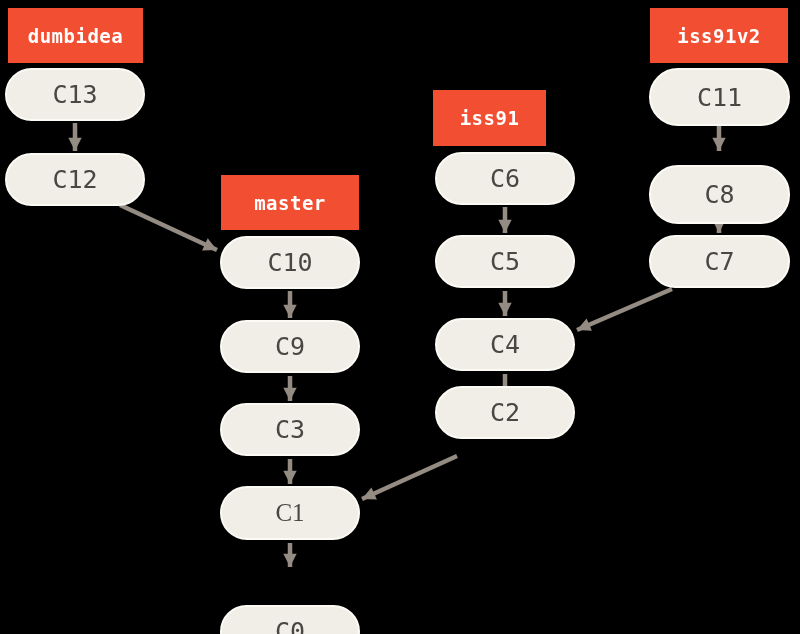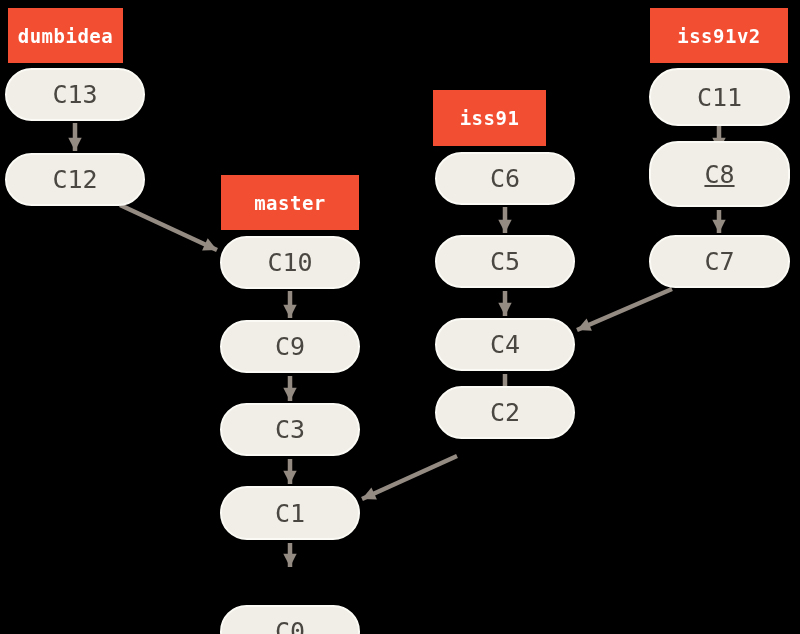--- a/index.html
+++ b/index.html
@@ -77,32 +77,32 @@
         <line class="edge" x1="505" y1="207" x2="505" y2="233" marker-end="url(#arrowhead)"></line>
         <line class="edge" x1="505" y1="291" x2="505" y2="316" marker-end="url(#arrowhead)"></line>
         <line class="edge" x1="505" y1="374" x2="505" y2="400" marker-end="url(#arrowhead)"></line>
         <line class="edge" x1="457" y1="456" x2="362" y2="499" marker-end="url(#arrowhead)"></line>
         <line class="edge" x1="719" y1="124" x2="719" y2="151" marker-end="url(#arrowhead)"></line>
         <line class="edge" x1="719" y1="210" x2="719" y2="233" marker-end="url(#arrowhead)"></line>
         <line class="edge" x1="672" y1="289" x2="577" y2="330" marker-end="url(#arrowhead)"></line>
       </g>
   </svg>
   <div id="nodes">
-      <div class="branch-label" style="left: 8px; top: 8px; width: 115px; height: 55px;">dumbidea</div>
+      <div class="branch-label" style="left: 8px; top: 8px; width: 135px; height: 55px;">dumbidea</div>
       <div class="branch-label" style="left: 221px; top: 175px; width: 138px; height: 55px;">master</div>
       <div class="branch-label" style="left: 433px; top: 90px; width: 113px; height: 56px;">iss91</div>
       <div class="branch-label" style="left: 650px; top: 8px; width: 138px; height: 55px;">iss91v2</div>
       <div class="commit-node" style="left: 5px; top: 68px; width: 140px; height: 53px;">C13</div>
       <div class="commit-node" style="left: 5px; top: 153px; width: 140px; height: 53px;">C12</div>
       <div class="commit-node" style="left: 220px; top: 236px; width: 140px; height: 53px;">C10</div>
       <div class="commit-node" style="left: 220px; top: 320px; width: 140px; height: 53px;">C9</div>
       <div class="commit-node" style="left: 220px; top: 403px; width: 140px; height: 53px;">C3</div>
-      <div class="commit-node" style="left: 220px; top: 486px; width: 140px; height: 54px;">C1</div>
+      <div class="commit-node" style="left: 220px; top: 486px; width: 140px; height: 54px; font-family: Liberation Serif, serif;">C1</div>
       <div class="commit-node" style="left: 220px; top: 569px; width: 140px; height: 53px; margin-top: 36px;">C0</div>
       <div class="commit-node" style="left: 435px; top: 152px; width: 140px; height: 53px;">C6</div>
       <div class="commit-node" style="left: 435px; top: 235px; width: 140px; height: 53px;">C5</div>
       <div class="commit-node" style="left: 435px; top: 318px; width: 140px; height: 53px;">C4</div>
       <div class="commit-node" style="left: 435px; top: 386px; width: 140px; height: 53px;">C2</div>
       <div class="commit-node" style="left: 649px; top: 68px; width: 141px; height: 58px;">C11</div>
-      <div class="commit-node" style="left: 649px; top: 141px; width: 141px; height: 66px; text-decoration: underline;">C8</div>
+      <div class="commit-node" style="left: 649px; top: 165px; width: 141px; height: 59px;">C8</div>
       <div class="commit-node" style="left: 649px; top: 235px; width: 141px; height: 53px;">C7</div>
     </div>
 </div>
 
 </body></html>

